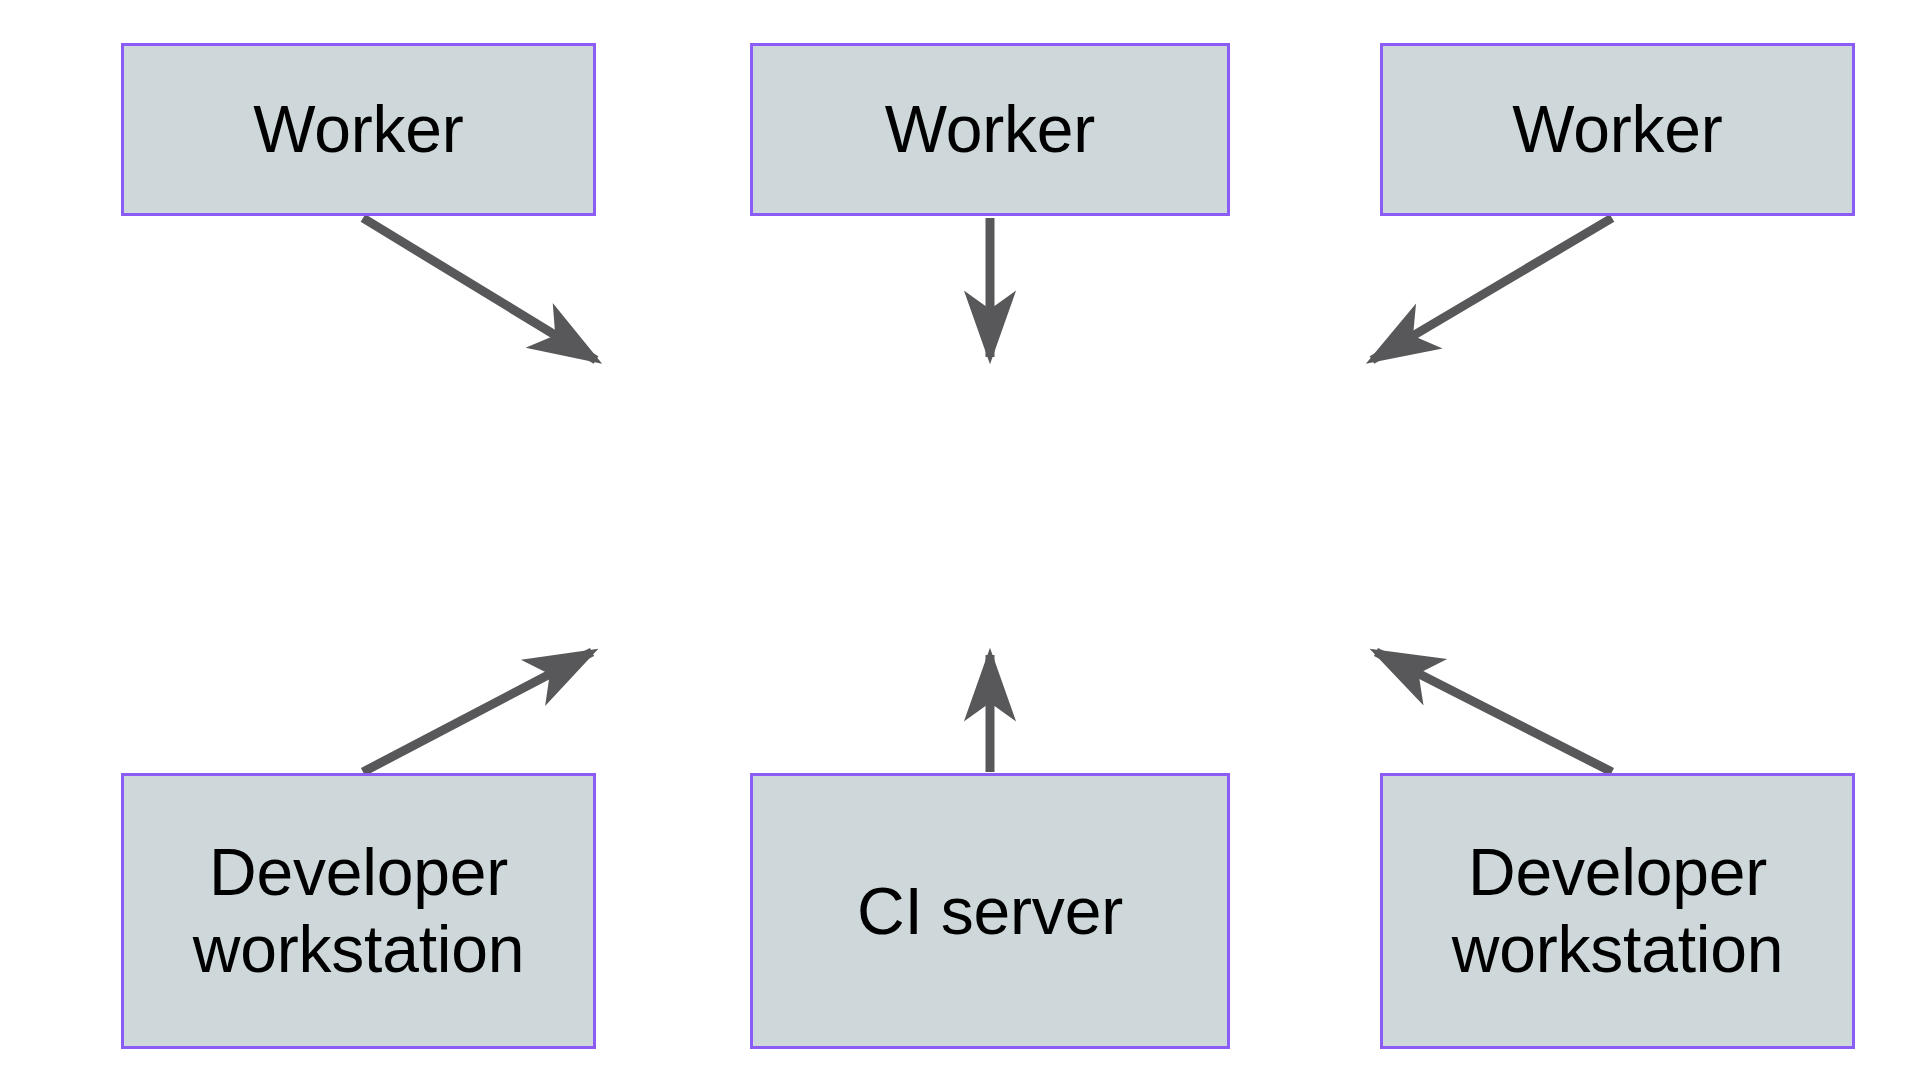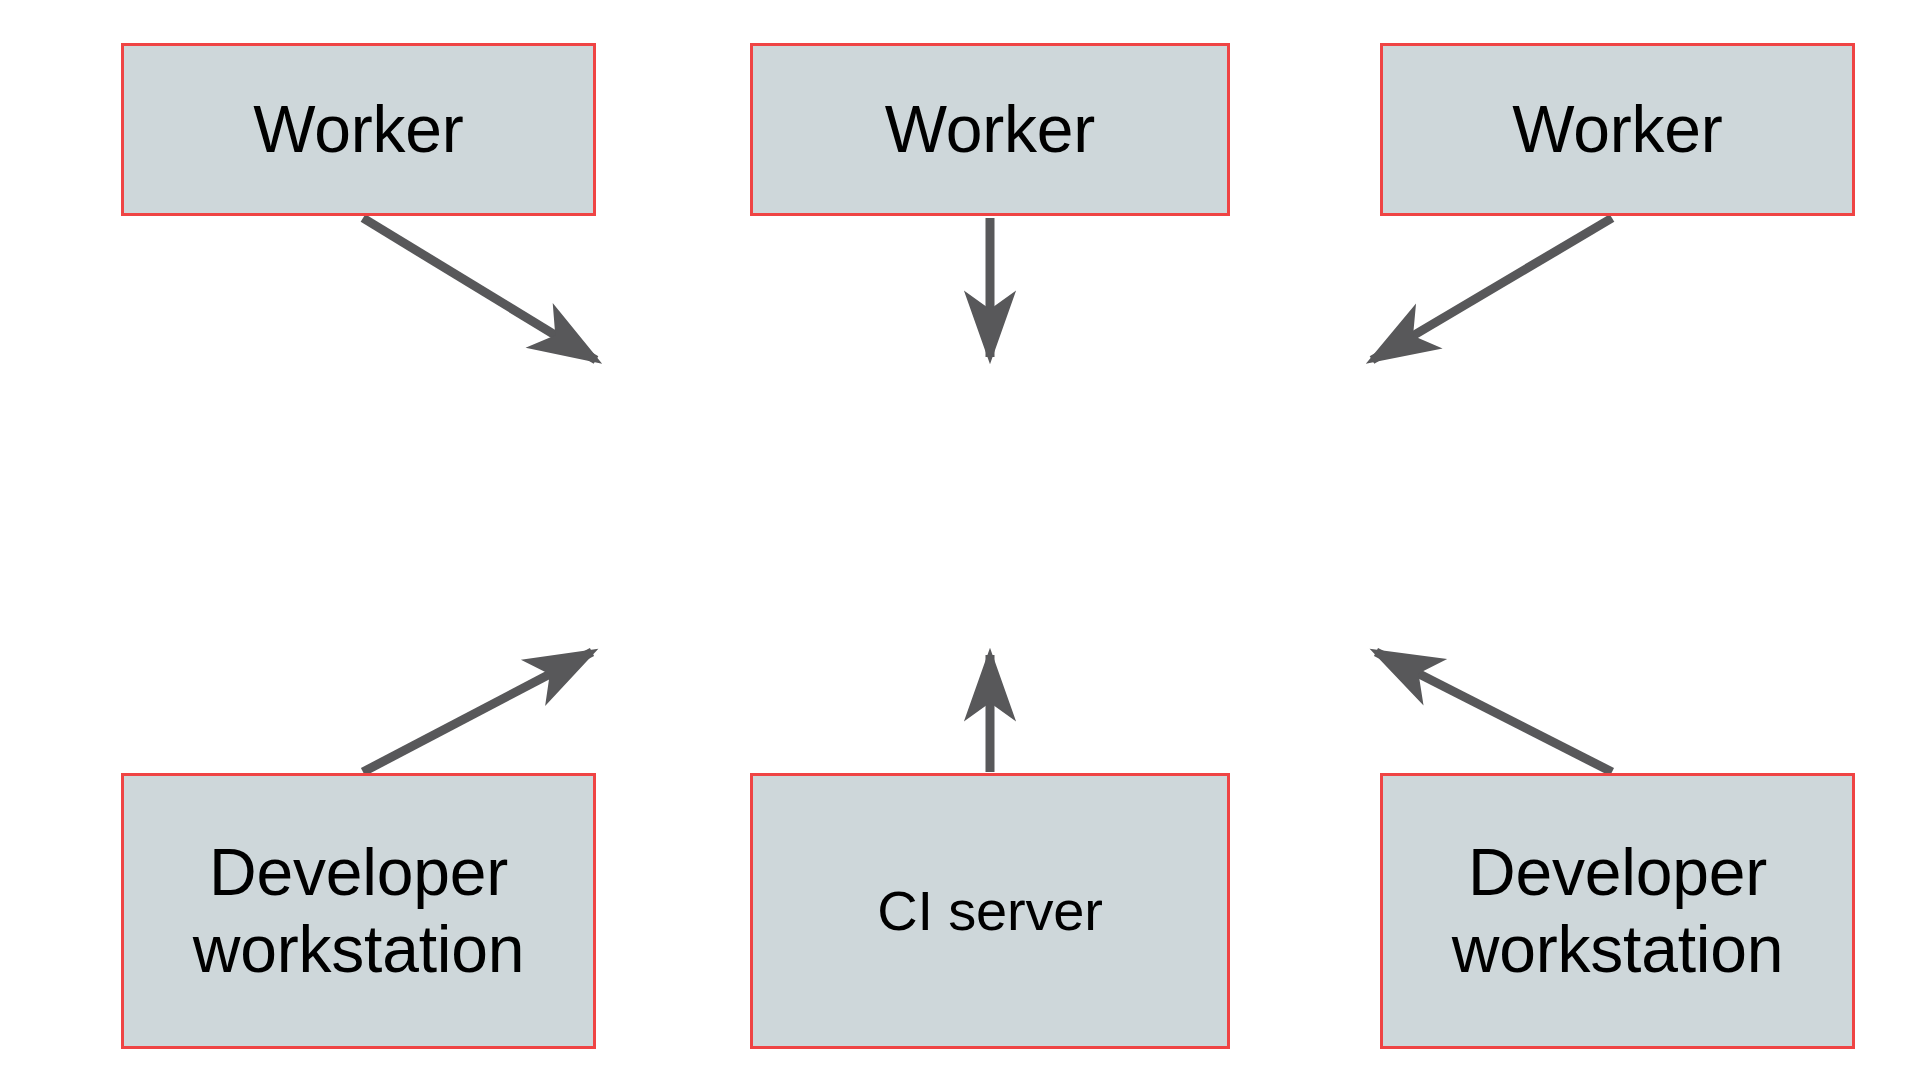--- a/index.html
+++ b/index.html
@@ -25,21 +25,21 @@
     left: 0;
     top: 0;
     width: 1910px;
     height: 1090px;
     pointer-events: none;
   }
   .node {
     position: absolute;
     box-sizing: border-box;
     background: #ced7da;
-    border: 3px solid #ef4444;
+    border: 3px solid #8b5cf6;
     display: flex;
     align-items: center;
     justify-content: center;
     text-align: center;
     color: #000000;
     font-family: "Liberation Sans", sans-serif;
     font-weight: 400;
     line-height: 1.16;
     letter-spacing: -0.2px;
     white-space: pre-line;
@@ -52,21 +52,21 @@
     box-sizing: border-box;
   }
   
   #node-worker-1 { left: 121px;  top: 43px;  width: 475px; height: 173px; font-size: 66px; }
   #node-worker-2 { left: 750px;  top: 43px;  width: 480px; height: 173px; font-size: 66px; }
   #node-worker-3 { left: 1380px; top: 43px;  width: 475px; height: 173px; font-size: 66px; }
   
   #node-build-master { left: 593px; top: 368px; width: 767px; height: 275px; font-size: 66px; }
   
   #node-dev-workstation-left  { left: 121px;  top: 773px; width: 475px; height: 276px; font-size: 66px; }
-  #node-ci-server             { left: 750px;  top: 773px; width: 480px; height: 276px; font-size: 56px; }
+  #node-ci-server             { left: 750px;  top: 773px; width: 480px; height: 276px; font-size: 66px; }
   #node-dev-workstation-right { left: 1380px; top: 773px; width: 475px; height: 276px; font-size: 66px; }
 </style>
 </head>
 <body>
 
 <div id="diagram-canvas">
 
   <svg id="edge-layer" viewBox="0 0 1910 1090" width="1910" height="1090" xmlns="http://www.w3.org/2000/svg">
     <defs>
       <marker id="arrowhead" markerWidth="9" markerHeight="9" refX="7.6" refY="3.1" orient="auto" markerUnits="strokeWidth">

